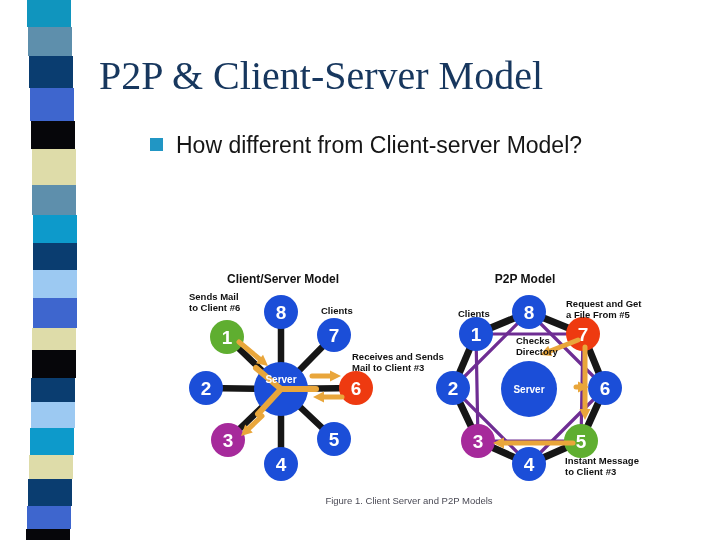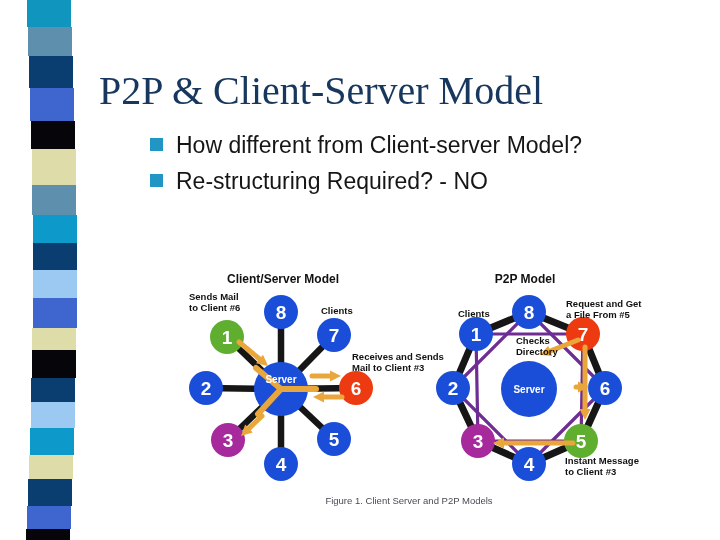--- a/index.html
+++ b/index.html
@@ -1,20 +1,20 @@
 <!DOCTYPE html>
 <html><head>
 <meta charset="utf-8">
 <style>
   html,body{margin:0;padding:0;background:#fff;}
   .slide{position:relative;width:720px;height:540px;background:#fff;overflow:hidden;
          font-family:"Liberation Sans",sans-serif;}
   .ribbon{position:absolute;left:26px;top:0;width:44px;height:540px;}
   .stripe{width:44px;}
-  .title{position:absolute;left:99px;top:67px;font-family:"Liberation Serif",serif;
+  .title{position:absolute;left:99px;top:52px;font-family:"Liberation Serif",serif;
          font-size:40px;color:#17375E;white-space:nowrap;letter-spacing:0px;}
   .bullets{position:absolute;left:126px;top:130px;list-style:none;margin:0;padding:0;}
   .bullets li{display:flex;align-items:flex-start;margin-bottom:6px;
               font-size:23px;line-height:30px;color:#161616;white-space:nowrap;padding-left:24px;}
   .sq{flex:0 0 13px;width:13px;height:13px;margin:8px 13px 0 0;}
   .figure-svg{position:absolute;left:0;top:0;}
 </style>
 </head>
 <body>
 
@@ -41,24 +41,20 @@
       <div class="stripe" style="height: 23px; background: rgb(62, 102, 206); transform: translateX(1px);"></div>
       <div class="stripe" style="height: 11px; background: rgb(6, 6, 10); transform: translateX(0px);"></div>
     </div>
 
   <div class="title" style="color: rgb(23, 55, 94);">P2P &amp; Client-Server Model</div>
 
   <ul class="bullets">
     <li>
       <span class="sq" style="background: rgb(33, 150, 196);"></span>
       <span>How different from Client-server Model?</span>
-    </li>
-    <li>
-      <span class="sq" style="background: rgb(33, 150, 196);"></span>
-      <span>Re-structuring Required? - NO</span>
     </li>
   </ul>
 
   <svg class="figure-svg" width="720" height="540" viewBox="0 0 720 540">
       <line x1="281" y1="389" x2="227" y2="337" stroke="#161616" stroke-width="6.5" stroke-linecap="round"></line>
       <line x1="281" y1="389" x2="206" y2="388" stroke="#161616" stroke-width="6.5" stroke-linecap="round"></line>
       <line x1="281" y1="389" x2="228" y2="440" stroke="#161616" stroke-width="6.5" stroke-linecap="round"></line>
       <line x1="281" y1="389" x2="281" y2="464" stroke="#161616" stroke-width="6.5" stroke-linecap="round"></line>
       <line x1="281" y1="389" x2="334" y2="439" stroke="#161616" stroke-width="6.5" stroke-linecap="round"></line>
       <line x1="281" y1="389" x2="356" y2="388" stroke="#161616" stroke-width="6.5" stroke-linecap="round"></line>

